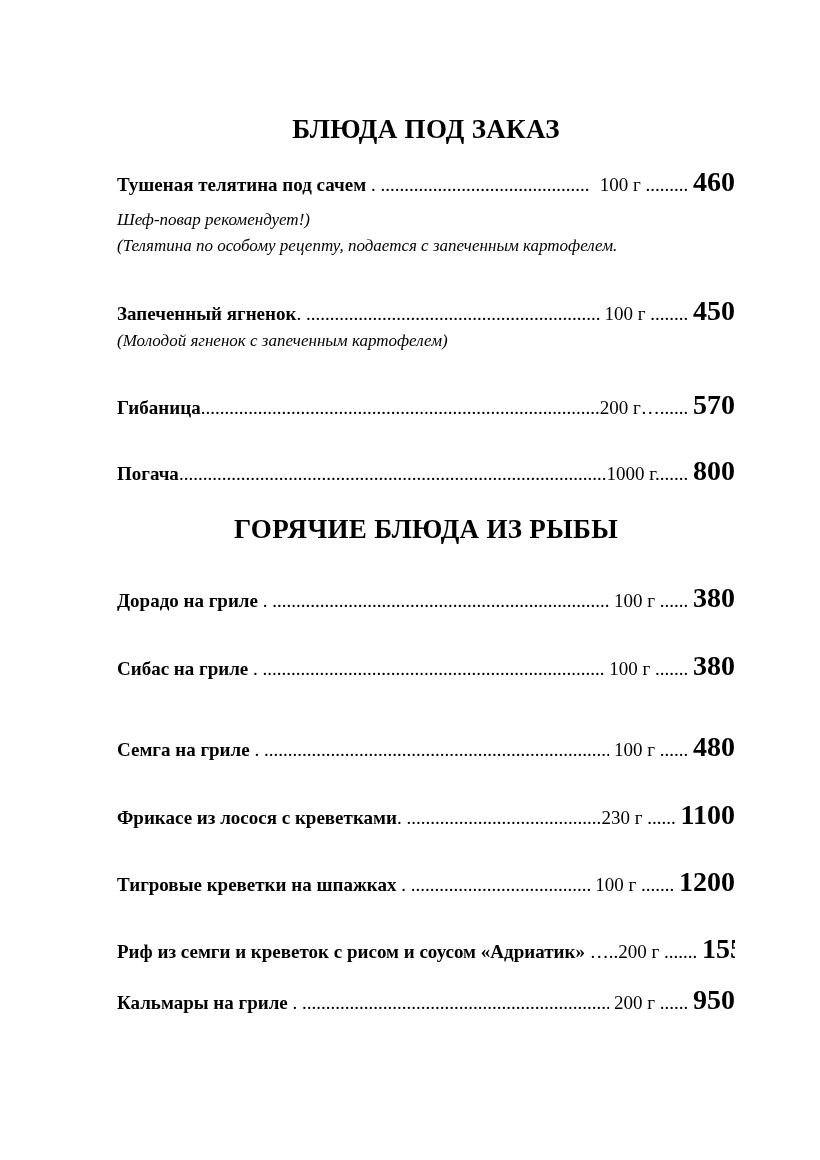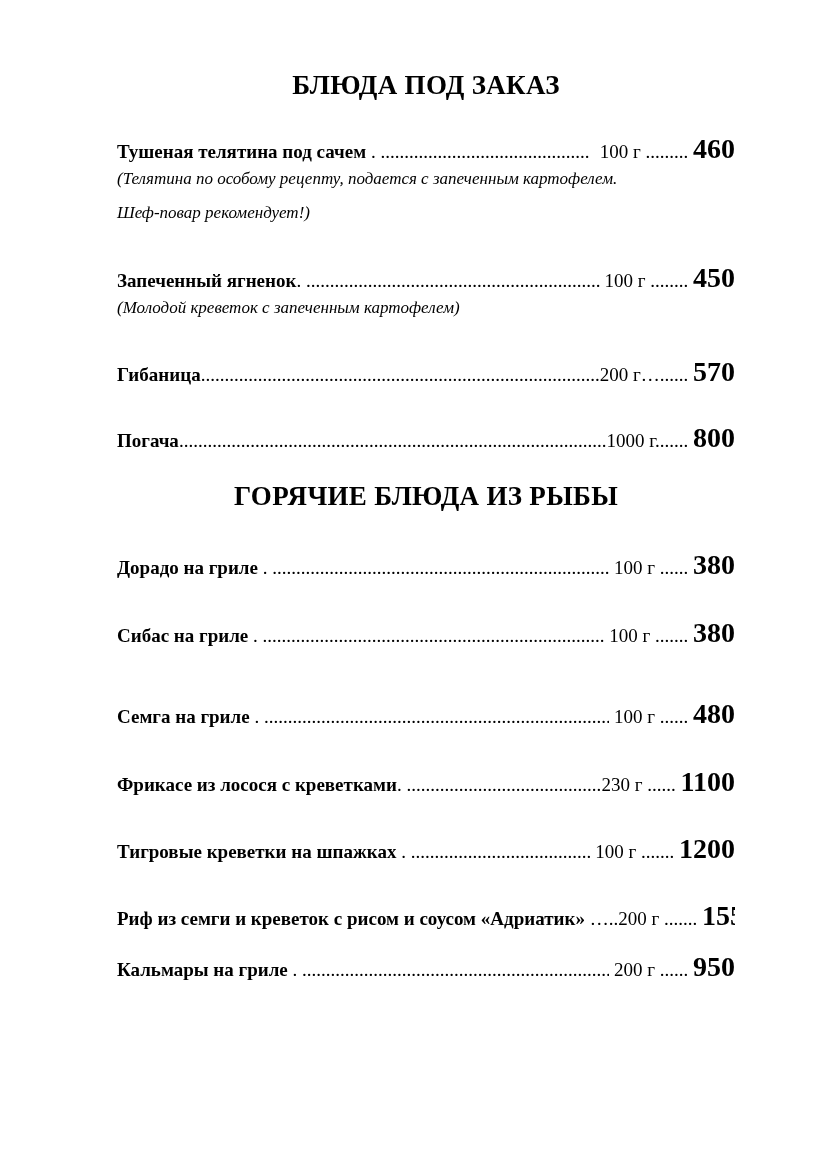--- a/index.html
+++ b/index.html
@@ -11,21 +11,21 @@
     width: 820px;
     height: 1160px;
     overflow: hidden;
     color: #000000;
     font-family: "Liberation Serif", "DejaVu Serif", serif;
   }
   .page {
     box-sizing: border-box;
     width: 820px;
     height: 1160px;
-    padding: 68px 85px 0 117px;
+    padding: 112px 85px 0 117px;
   }
   .section-title {
     margin: 0;
     font-size: 27px;
     font-weight: bold;
     line-height: 34px;
     text-align: center;
     letter-spacing: 0.3px;
   }
   .line {
@@ -61,33 +61,33 @@
     line-height: 24px;
   }
 </style>
 </head>
 <body>
 
 <div class="page">
 
   <h1 class="section-title">БЛЮДА ПОД ЗАКАЗ</h1>
 
-  <div style="margin-top:34px;">
+  <div style="margin-top:23px;">
     <div class="line">
       <span class="nm">Тушеная телятина под сачем</span><span class="af"> . </span><span class="leader">............................................................................................................................................................................................................................................................................................................</span><span class="mid">  100 г ......... </span><span class="pr">460</span>
     </div>
+    <div class="note" style="margin-top:10px;">Шеф-повар рекомендует!)</div>
     <div class="note" style="margin-top:2px;">(Телятина по особому рецепту, подается с запеченным картофелем.</div>
-    <div class="note" style="margin-top:10px;">Шеф-повар рекомендует!)</div>
   </div>
 
   <div style="margin-top:40px;">
     <div class="line">
       <span class="nm">Запеченный ягненок</span><span class="af">. </span><span class="leader">............................................................................................................................................................................................................................................................................................................</span><span class="mid"> 100 г ........ </span><span class="pr">450</span>
     </div>
-    <div class="note" style="margin-top:2px;">(Молодой креветок с запеченным картофелем)</div>
+    <div class="note" style="margin-top:2px;">(Молодой ягненок с запеченным картофелем)</div>
   </div>
 
   <div style="margin-top:39px;text-align:right;">
     <div class="line">
       <span class="nm">Гибаница</span><span class="af"></span><span class="leader">............................................................................................................................................................................................................................................................................................................</span><span class="mid">200 г…...... </span><span class="pr">570</span>
     </div>
   </div>
 
   <div style="margin-top:37px;">
     <div class="line">

